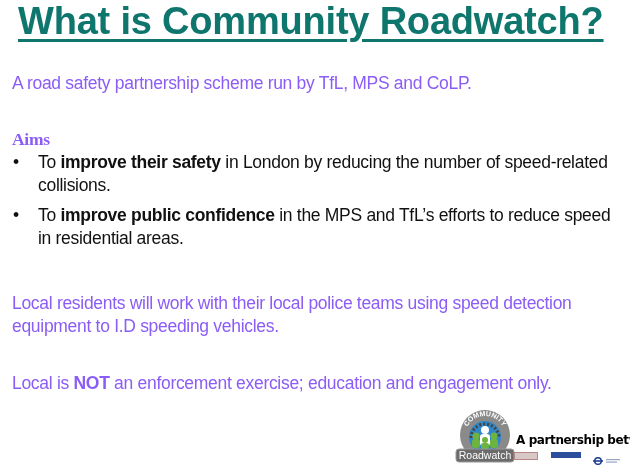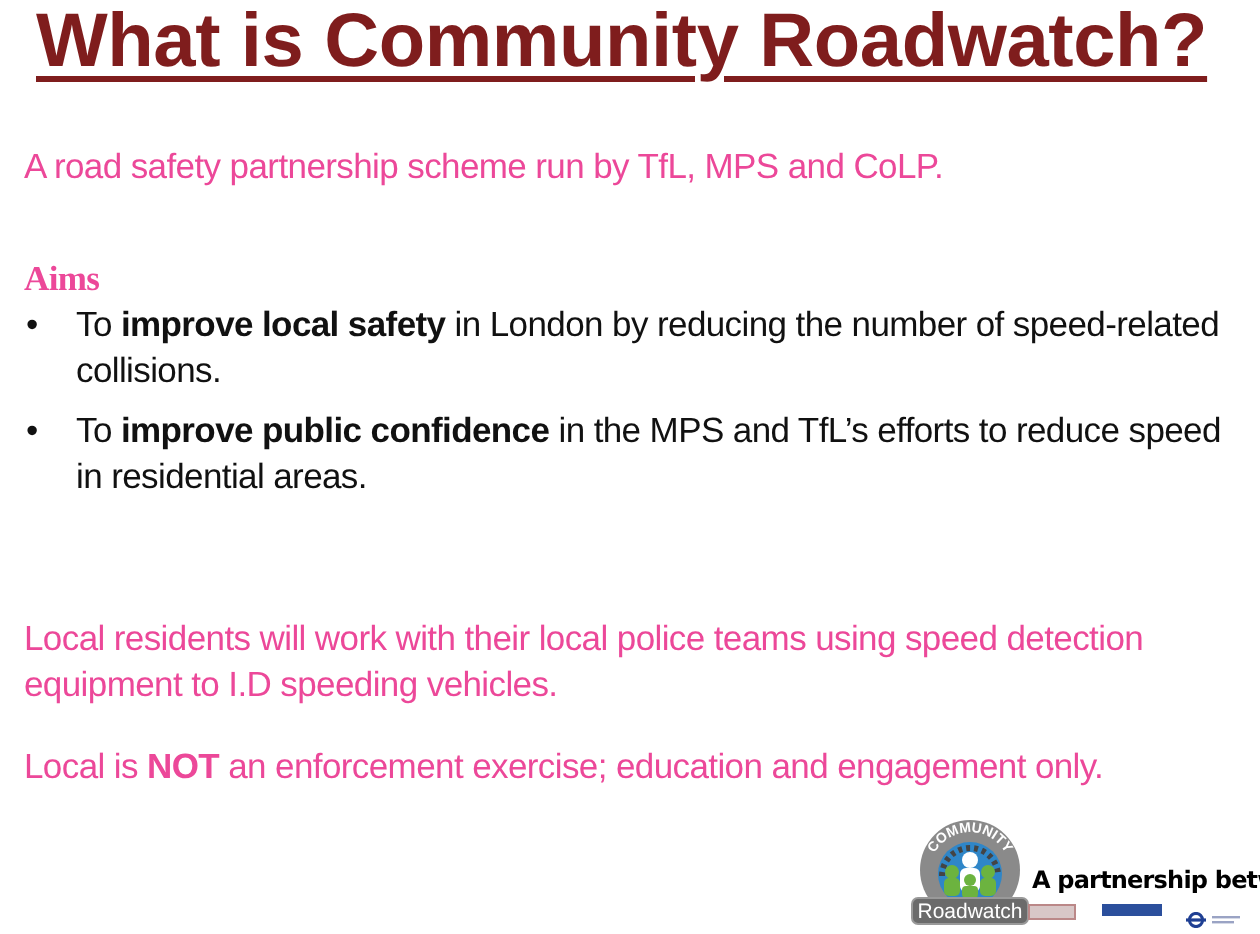--- a/index.html
+++ b/index.html
@@ -5,33 +5,33 @@
     html, body { margin: 0; padding: 0; background: #ffffff; }
     body {
       width: 630px; height: 467px; position: relative; overflow: hidden;
       font-family: "Liberation Sans", sans-serif; color: #111;
     }
     .title {
       position: absolute; left: 18px; top: 0px; width: 596px;
       font-size: 38px; font-weight: bold; line-height: 42px;
       text-decoration: underline; text-decoration-thickness: 3px;
       text-underline-offset: 5px; white-space: nowrap; letter-spacing: -0.2px;
-      color: #7f1d1d;
+      color: #0f766e;
     }
     .p {
       position: absolute; left: 12px; font-size: 17.5px; line-height: 22px;
-      letter-spacing: -0.3px; color: #ec4899;
+      letter-spacing: -0.3px; color: #8b5cf6;
     }
     .intro { top: 72px; }
     .aims-h { top: 128px; font-weight: bold; font-size: 17.5px; font-family: Liberation Serif, serif; }
     .bullets { position: absolute; left: 12px; top: 151px; width: 600px; margin: 0; padding: 0; list-style: none; }
     .bullets li { position: relative; padding-left: 26px; font-size: 17.5px; line-height: 22.5px; letter-spacing: -0.3px; margin-bottom: 8px; }
     .bullets li .dot { position: absolute; left: 1px; top: 0; }
     b { font-weight: bold; }
-    .local { top: 292px; width: 600px; line-height: 22.5px; margin-top: 16px; }
+    .local { top: 292px; width: 600px; line-height: 22.5px; }
     .notice { top: 372px; width: 600px; line-height: 22.5px; }
 
     .logo { position: absolute; left: 455px; top: 408px; width: 60px; height: 56px; }
     .partner-text { position: absolute; left: 516px; top: 433px; font-size: 12px; font-weight: bold; font-family: "DejaVu Sans", sans-serif; color: #000; white-space: nowrap; letter-spacing: -0.4px; }
     .plogo { position: absolute; top: 452px; height: 6px; }
     .plogo.colp { left: 514px; width: 22px; background: #d8c7c7; border: 1px solid #b88; }
     .plogo.mps { left: 551px; width: 30px; background: #2b4f9c; }
     .plogo.tfl { left: 593px; width: 30px; height: 8px; top: 451px; }
   </style>
 </head>
@@ -39,21 +39,21 @@
 
 <div class="title">What is Community Roadwatch?</div>
 
 <div class="p intro">A road safety partnership scheme run by TfL, MPS and CoLP.</div>
 
 <div class="p aims-h">Aims</div>
 
 <ul class="bullets">
   <li>
     <span class="dot">•</span>
-    <span>To </span><b>improve local safety</b><span> in London by reducing the number of speed-related collisions.</span>
+    <span>To </span><b>improve their safety</b><span> in London by reducing the number of speed-related collisions.</span>
   </li>
   <li>
     <span class="dot">•</span>
     <span>To </span><b>improve public confidence</b><span> in the MPS and TfL’s efforts to reduce speed in residential areas.</span>
   </li>
 </ul>
 
 <div class="p local">Local residents will work with their local police teams using speed detection equipment to I.D speeding vehicles.</div>
 
 <div class="p notice">

